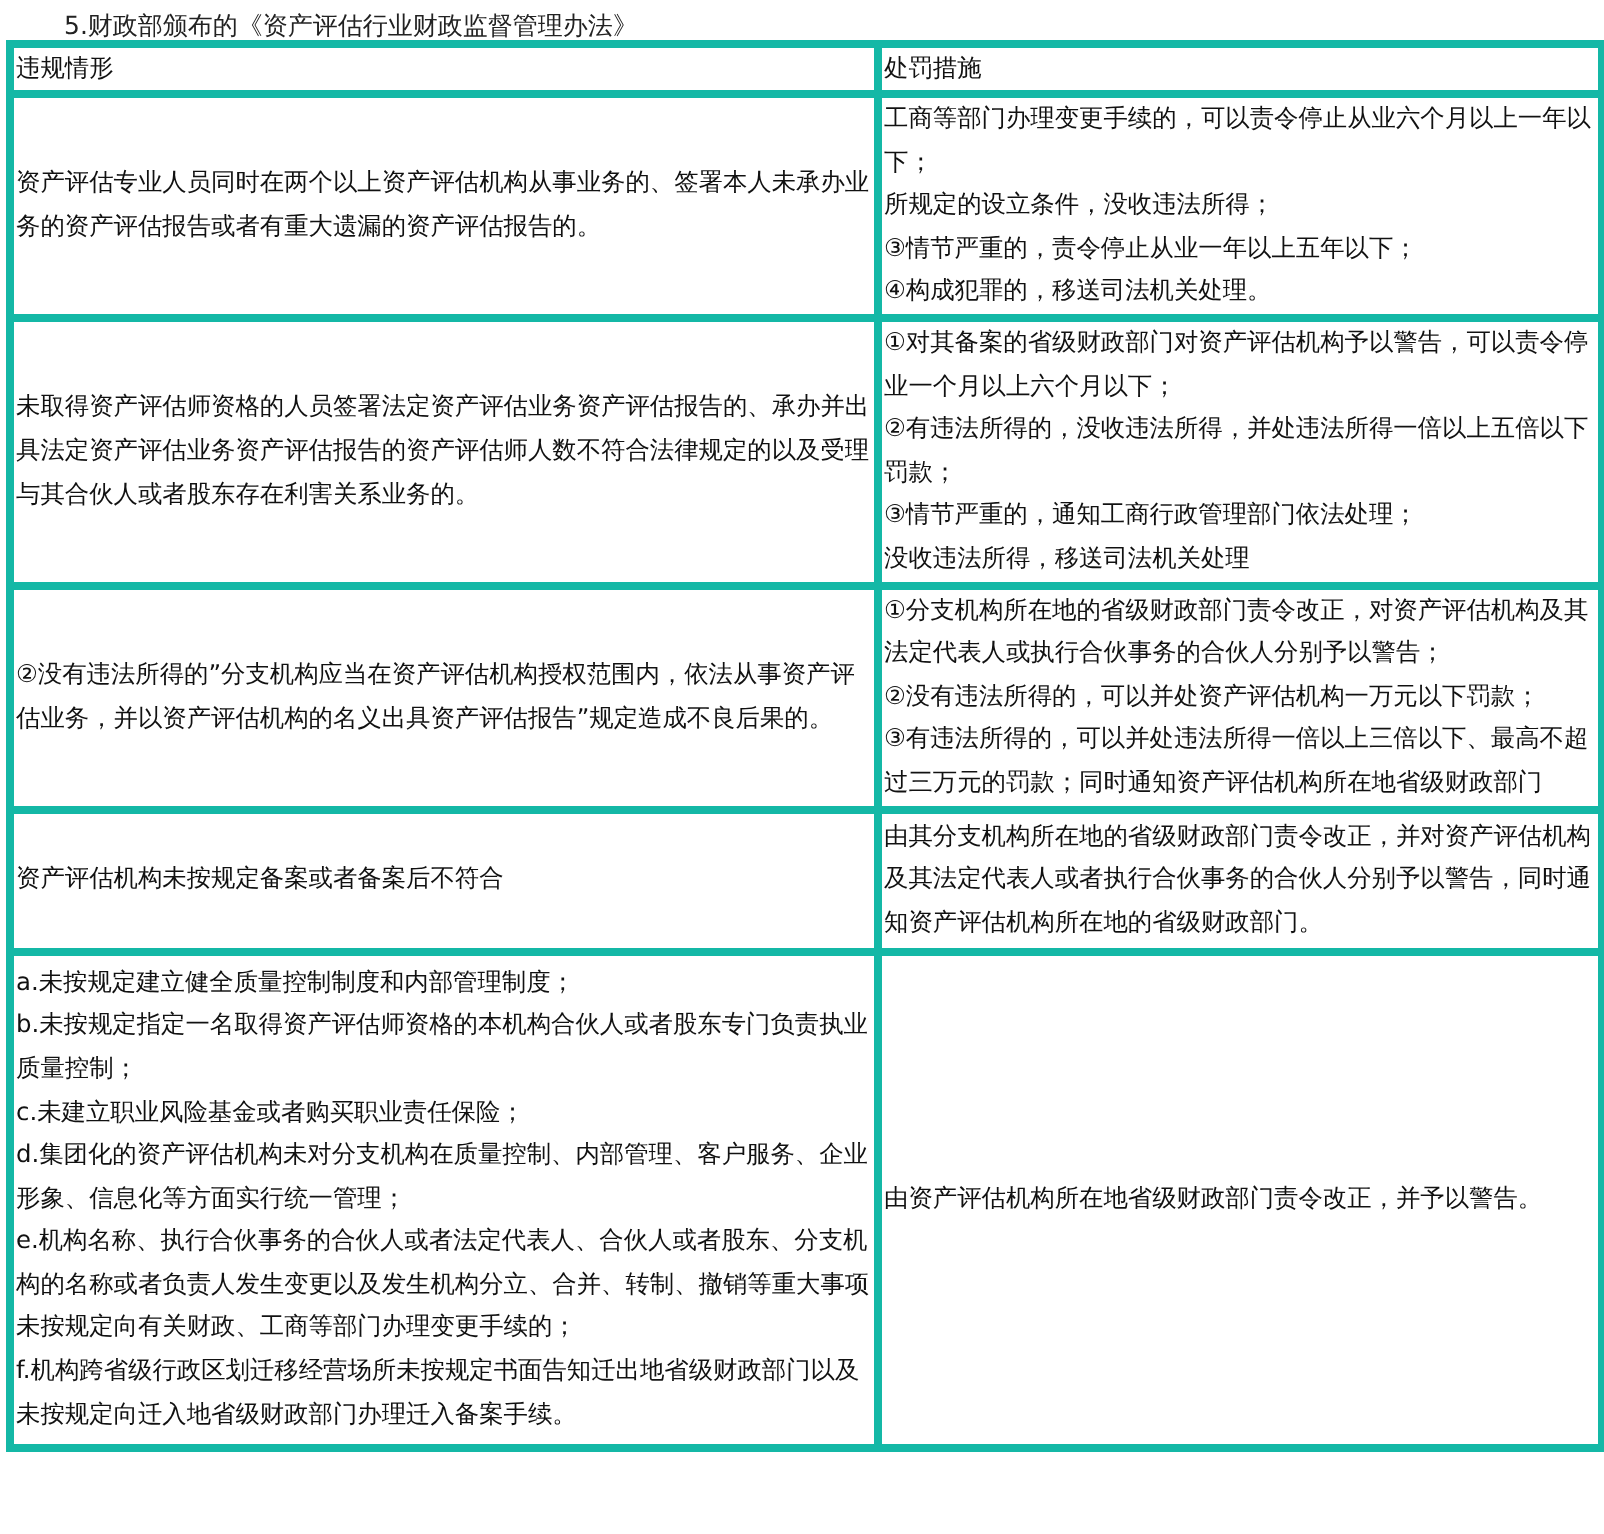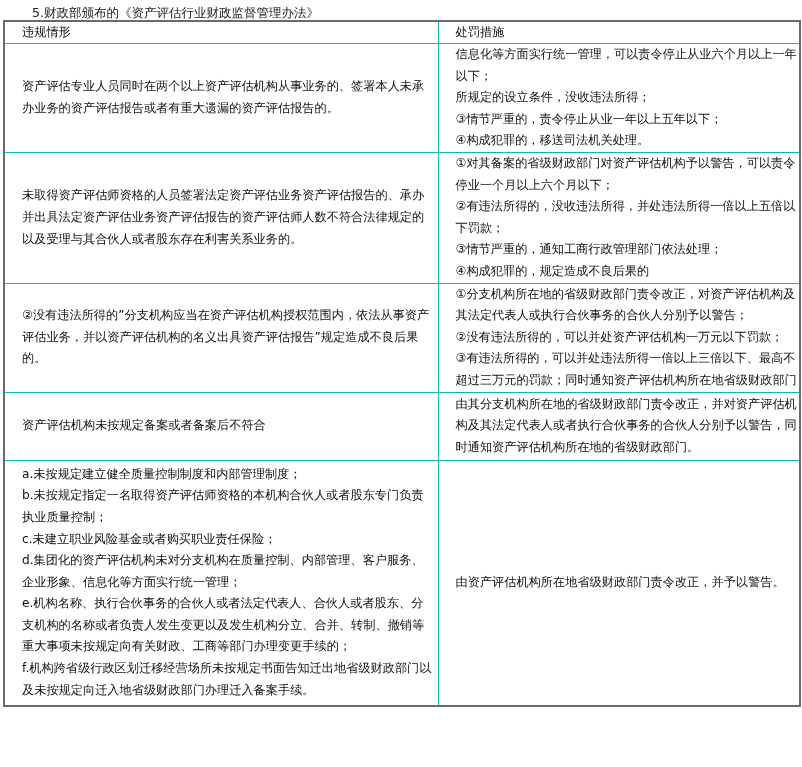--- a/index.html
+++ b/index.html
@@ -13,22 +13,22 @@
     line-height: 18px; font-size: 12.5px; color: #222;
   }
   table.rules {
     position: absolute; left: 3px; top: 20px;
     width: 796px;
     border-collapse: collapse;
     table-layout: fixed;
     border: 2px solid #6b6b6b;
   }
   table.rules td {
-    border: 1px solid #14b8a6;
-    padding: 0 2px 0 17px;
+    border: 4px solid #14b8a6;
+    padding: 0 2px 0 1px;
     vertical-align: middle;
     line-height: 21.6px;
     word-break: break-all;
   }
   col.c1 { width: 434px; }
   col.c2 { width: 362px; }
   tr.head td { height: 21px; line-height: 21px; }
   tr.r1 td { height: 107px; }
   tr.r2 td { height: 128px; }
   tr.r3 td { height: 79px; }
@@ -53,36 +53,36 @@
       <tr class="head">
     <td>违规情形</td>
     <td>处罚措施</td>
   </tr>
 
   <tr class="r1">
     <td class="left">
       <span class="line">资产评估专业人员同时在两个以上资产评估机构从事业务的、签署本人未承办业务的资产评估报告或者有重大遗漏的资产评估报告的。</span>
     </td>
     <td class="right">
-      <span class="line">信息化等方面实行统一管理，可以责令停止从业六个月以上一年以下；</span>
+      <span class="line">工商等部门办理变更手续的，可以责令停止从业六个月以上一年以下；</span>
       <span class="line">所规定的设立条件，没收违法所得；</span>
       <span class="line">③情节严重的，责令停止从业一年以上五年以下；</span>
       <span class="line">④构成犯罪的，移送司法机关处理。</span>
     </td>
   </tr>
 
   <tr class="r2">
     <td class="left">
       <span class="line">未取得资产评估师资格的人员签署法定资产评估业务资产评估报告的、承办并出具法定资产评估业务资产评估报告的资产评估师人数不符合法律规定的以及受理与其合伙人或者股东存在利害关系业务的。</span>
     </td>
     <td class="right">
       <span class="line">①对其备案的省级财政部门对资产评估机构予以警告，可以责令停业一个月以上六个月以下；</span>
       <span class="line">②有违法所得的，没收违法所得，并处违法所得一倍以上五倍以下罚款；</span>
       <span class="line">③情节严重的，通知工商行政管理部门依法处理；</span>
-      <span class="line">④构成犯罪的，规定造成不良后果的</span>
+      <span class="line">没收违法所得，移送司法机关处理</span>
     </td>
   </tr>
 
   <tr class="r3">
     <td class="left">
       <span class="line">②没有违法所得的”分支机构应当在资产评估机构授权范围内，依法从事资产评估业务，并以资产评估机构的名义出具资产评估报告”规定造成不良后果的。</span>
     </td>
     <td class="right">
       <span class="line">①分支机构所在地的省级财政部门责令改正，对资产评估机构及其法定代表人或执行合伙事务的合伙人分别予以警告；</span>
       <span class="line">②没有违法所得的，可以并处资产评估机构一万元以下罚款；</span>

